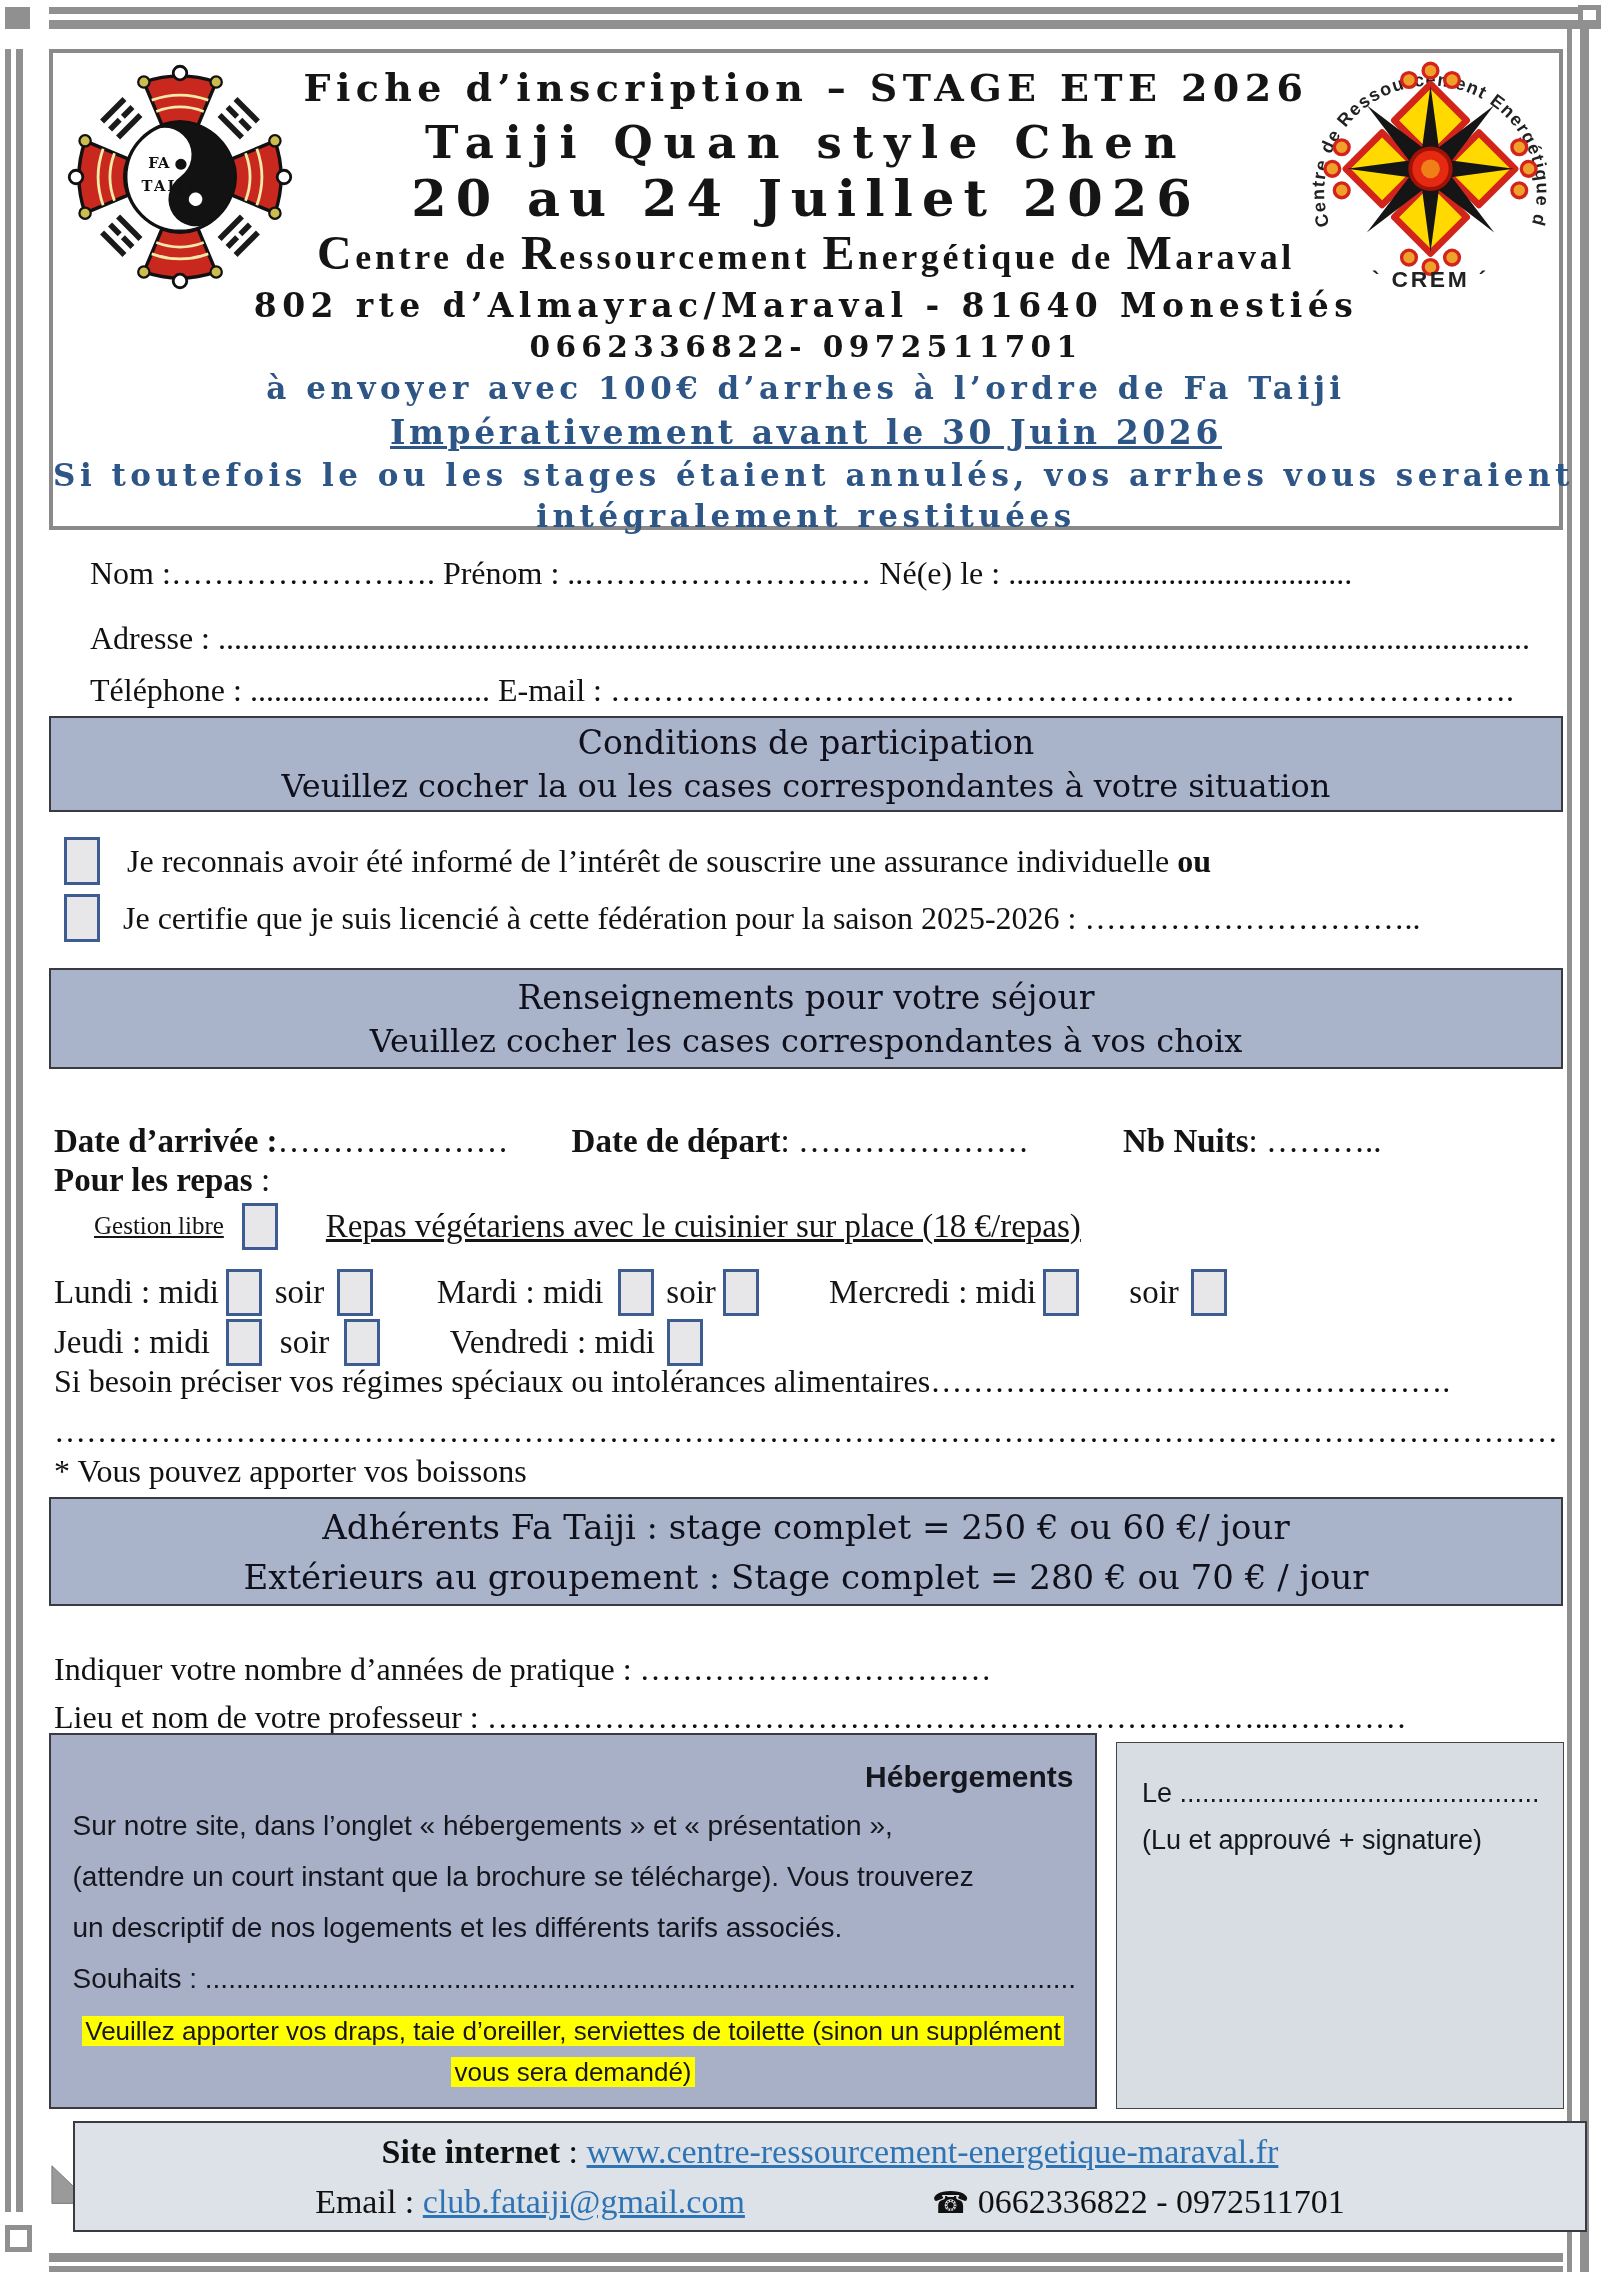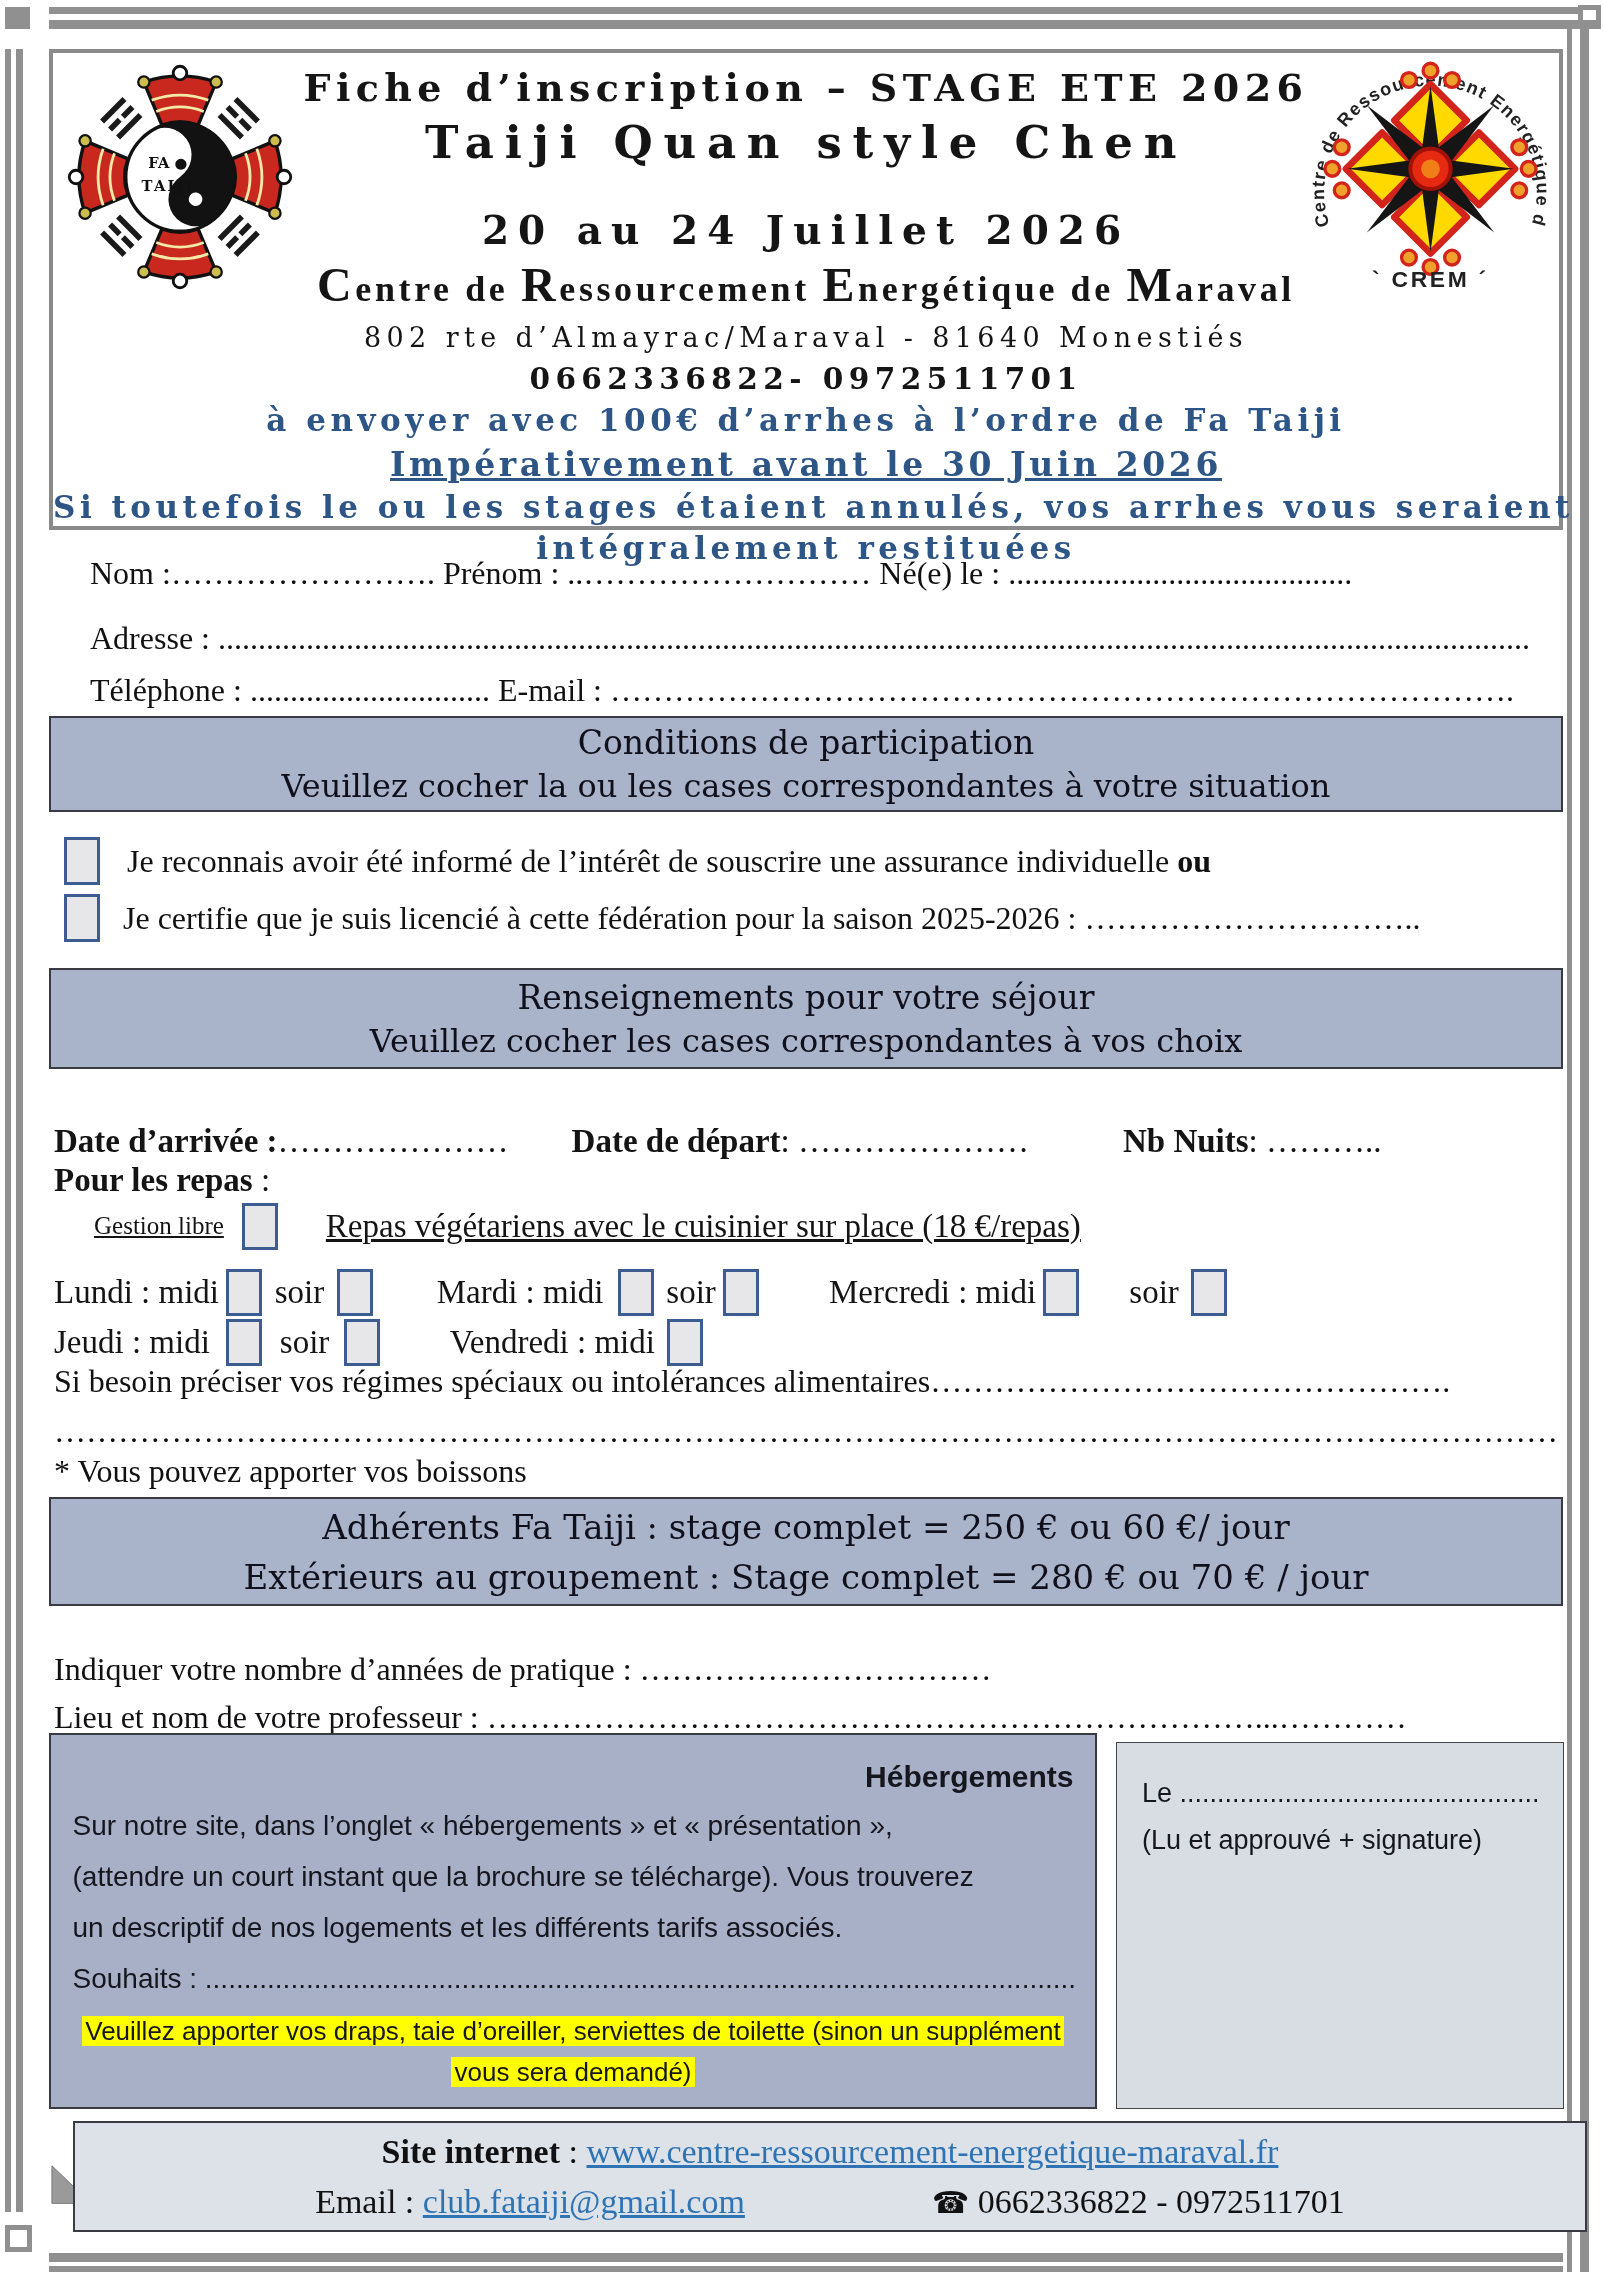--- a/index.html
+++ b/index.html
@@ -18,24 +18,24 @@
   .chrome{background:var(--chrome);}
   .chrome-sq{background:var(--chrome);}
   .chrome-open{border:5.4px solid var(--chrome);background:#fff;box-sizing:border-box;}
 
   
   .header-box{left:49px;top:49px;width:1514px;height:481px;border:4.5px solid #8a8a8a;
               box-sizing:border-box;background:#fff;text-align:center;}
   .ht{white-space:nowrap;color:#151515;}
   .h-t1{font-family:"DejaVu Serif",serif;font-weight:bold;font-size:38px;letter-spacing:5.4px;line-height:52px;margin-top:9px;}
   .h-t2{font-family:"DejaVu Serif",serif;font-weight:bold;font-size:45px;letter-spacing:10.7px;line-height:57px;}
-  .h-t3{font-family:"DejaVu Serif",serif;font-weight:bold;font-size:39px;letter-spacing:9px;line-height:54px;margin-top:32px;}
+  .h-t3{font-family:"DejaVu Serif",serif;font-weight:bold;font-size:51px;letter-spacing:9px;line-height:54px;}
   .h-t4{font-family:"Liberation Serif",serif;font-weight:bold;font-size:36px;letter-spacing:3.6px;line-height:56px;}
   .h-t4 .bigcap{font-size:48px;}
-  .h-addr{font-family:"DejaVu Serif",serif;font-weight:normal;font-size:27px;letter-spacing:5.4px;line-height:41px;}
+  .h-addr{font-family:"DejaVu Serif",serif;font-weight:bold;font-size:33px;letter-spacing:5.4px;line-height:41px;}
   .h-tel{font-family:"DejaVu Serif",serif;font-weight:bold;font-size:29.6px;letter-spacing:5.4px;line-height:41px;}
   .h-blue{color:var(--blue);font-family:"DejaVu Serif",serif;font-weight:bold;}
   .h-b1{font-size:31px;letter-spacing:4.5px;line-height:43px;}
   .h-b2{font-size:33px;letter-spacing:3.6px;line-height:45px;text-decoration:underline;}
   .h-b3{font-size:31px;letter-spacing:4.5px;line-height:41px;}
   .h-b4{font-size:31px;letter-spacing:4.5px;line-height:41px;}
 
   .bodyline{font-size:32px;color:#111;}
 
   .banner{left:49px;width:1514px;background:var(--banner_bg);border:2.7px solid var(--border_dark);

